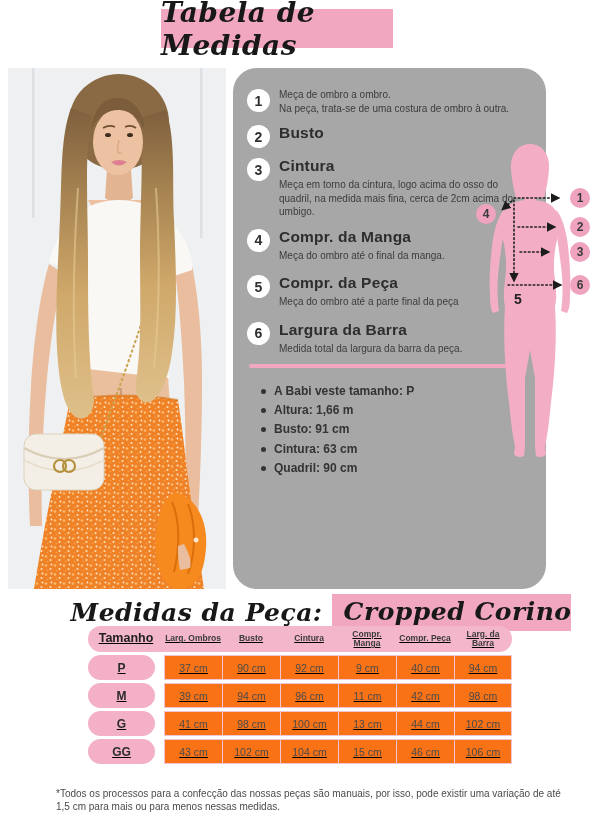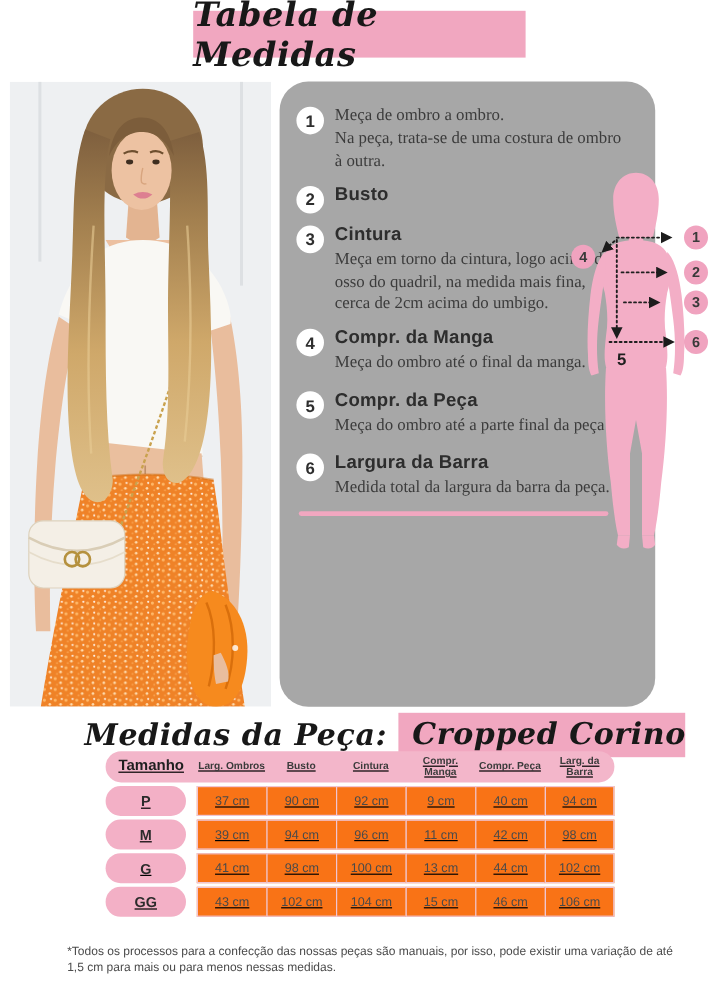--- a/index.html
+++ b/index.html
@@ -3,21 +3,21 @@
 <meta charset="utf-8">
 <style>
   * { margin:0; padding:0; box-sizing:border-box; }
   html,body { background:#ffffff; }
   body {
     width:600px; height:830px; position:relative; overflow:hidden;
     font-family:"Liberation Sans", sans-serif;
   }
   
   .title-banner{
-    position:absolute; left:161px; top:9px; width:277px; height:39px;
+    position:absolute; left:161px; top:9px; width:232px; height:39px;
     background:#f1a7c0; display:flex; align-items:center; justify-content:center;
   }
   .script-text{
     font-family:"DejaVu Serif", serif; font-style:italic; font-weight:bold;
     color:#181818; letter-spacing:.5px;
   }
   .title-banner .script-text{ font-size:28px; }
 
   
   .photo{ position:absolute; left:8px; top:68px; width:218px; height:521px; overflow:hidden; }
@@ -28,21 +28,21 @@
     background:#a7a7a7; border-radius:24px; padding:20px 0 0 14px;
   }
   .g-item{ display:flex; gap:9px; margin-bottom:9px; }
   .g-num{
     flex:0 0 23px; width:23px; height:23px; border-radius:50%; background:#ffffff;
     display:flex; align-items:center; justify-content:center;
     font-size:14px; font-weight:bold; color:#2e2e2e; margin-top:1px;
   }
   .g-body{ width:240px; }
   .g-title{ font-size:15.5px; font-weight:600; color:#2d2d2d; letter-spacing:.2px; margin-bottom:3px; }
-  .g-desc{ font-size:14px; color:#3c3c3c; line-height:1.35; white-space:pre-line;font-family:Liberation Serif, serif; }
+  .g-desc{ font-size:10px; color:#3c3c3c; line-height:1.35; white-space:pre-line; }
   .g-item.tight{ margin-bottom:12px; }
   .divider{
     width:258px; height:4px; background:#f1a7c0; border-radius:2px;
     margin:8px 0 14px 2px;
   }
   .model-info{ list-style:none; margin-left:14px; }
   .model-info li{
     font-size:12px; font-weight:bold; color:#333333; line-height:1.6;
     position:relative; padding-left:13px;
   }
@@ -220,20 +220,27 @@
   <div class="g-item">
     <div class="g-num">6</div>
     <div class="g-body">
       <div class="g-title">Largura da Barra</div>
       <div class="g-desc">Medida total da largura da barra da peça.</div>
     </div>
   </div>
 
   <div class="divider"></div>
 
+  <ul class="model-info">
+    <li>A Babi veste tamanho: P</li>
+    <li>Altura: 1,66 m</li>
+    <li>Busto: 91 cm</li>
+    <li>Cintura: 63 cm</li>
+    <li>Quadril: 90 cm</li>
+  </ul>
 </div>
 
 <svg class="figure-svg" viewBox="0 0 126 330">
   <defs>
     <marker id="ah" markerWidth="7" markerHeight="7" refX="4.5" refY="3" orient="auto">
       <path d="M0,0 L6,3 L0,6 Z" fill="#1c1c1c"></path>
     </marker>
   </defs>
   <g fill="#f3aec6">
     <path d="M56,6 C45,6 37,15 37,28 C37,40 40,52 42,60 L70,60 C72,52 75,40 75,28 C75,15 67,6 56,6 Z"></path>

